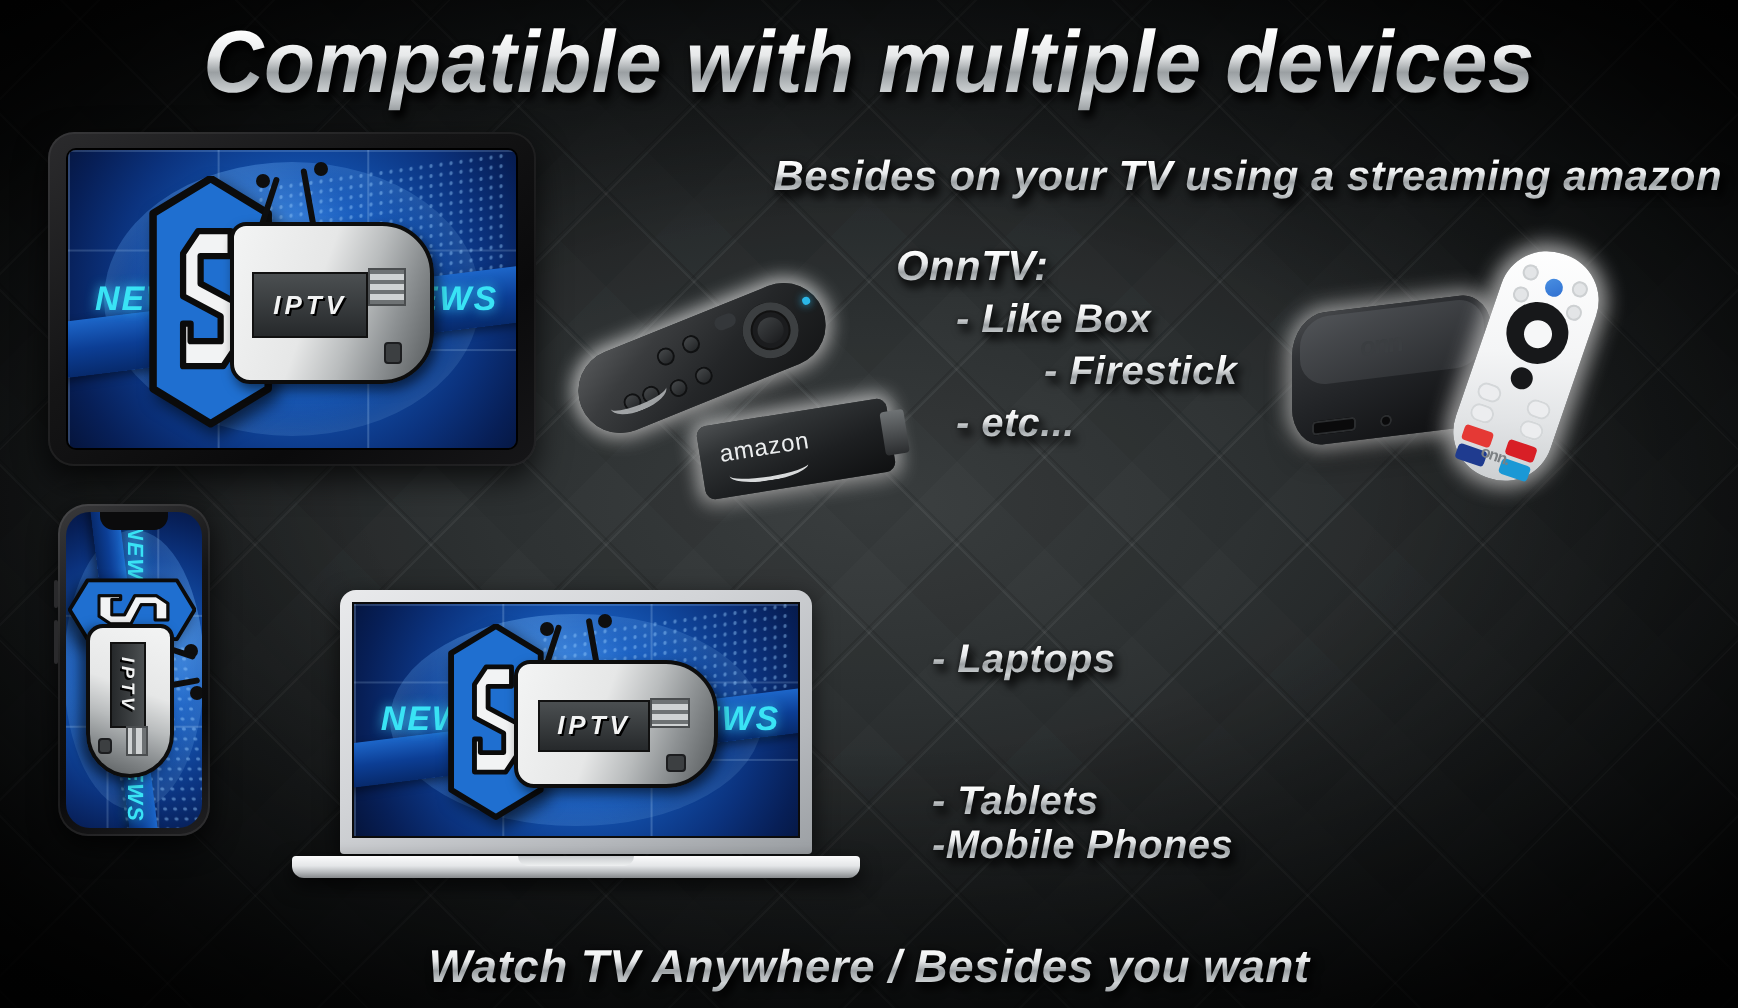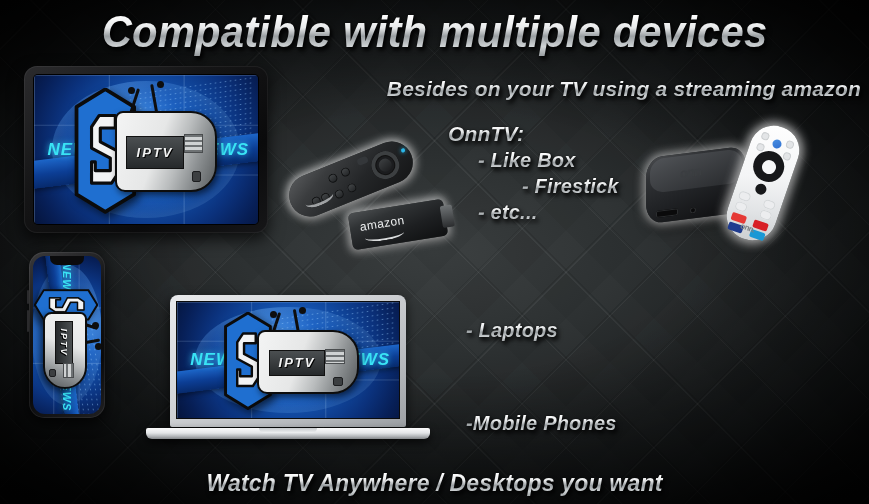--- a/index.html
+++ b/index.html
@@ -396,23 +396,24 @@
 
   <div id="title" class="chrome">Compatible with multiple devices</div>
   <div id="subtitle" class="chrome">Besides on your TV using a streaming amazon</div>
 
   <div id="like-label" class="chrome">OnnTV:</div>
   <div id="like-0" class="chrome like-item">- Like Box</div>
   <div id="like-1" class="chrome like-item">- Firestick</div>
   <div id="like-2" class="chrome like-item">- etc...</div>
 
   <div id="watch-0" class="chrome watch-item">- Laptops</div>
+  <div id="watch-2" class="chrome watch-item">- Tablets</div>
   <div id="watch-3" class="chrome watch-item">-Mobile Phones</div>
 
-  <div id="footer" class="chrome">Watch TV Anywhere / Desktops you want</div>
+  <div id="footer" class="chrome">Watch TV Anywhere / Besides you want</div>
 
   <div id="tablet">
     <div class="viewport">
       <div class="screen-art">
         <div class="art-globe"></div>
         <div class="art-dots"></div>
         <div class="art-grid"></div>
         <div class="art-ribbon"></div>
         <div class="art-news l" style="font-size:17px">NEWS</div>
         <div class="art-news r" style="font-size:17px">NEWS</div>

